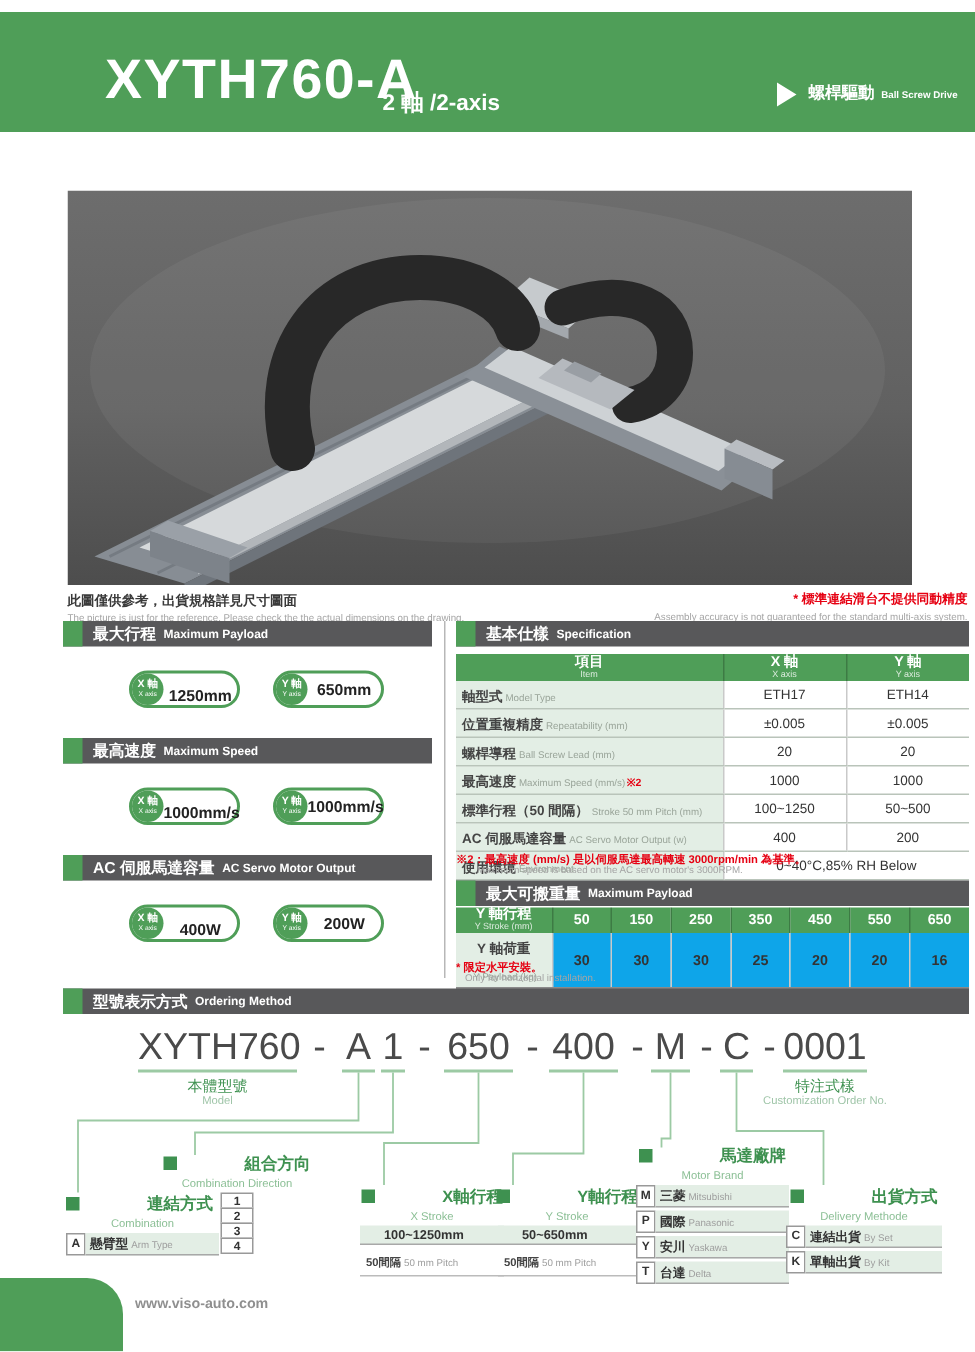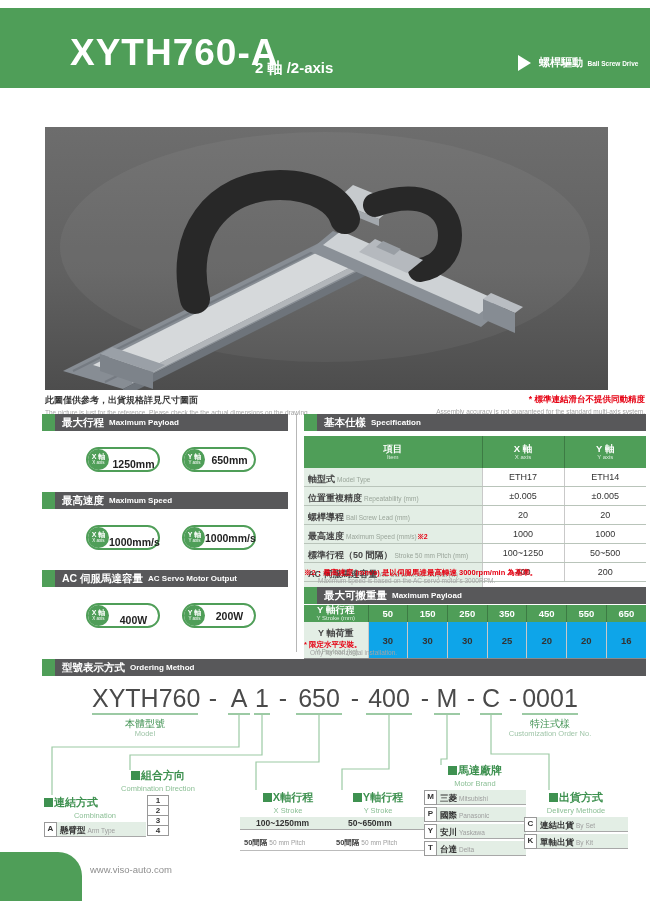--- a/index.html
+++ b/index.html
@@ -42,21 +42,21 @@
   .pill { position:absolute; width:74px; height:25px; background:#fff; border:2px solid #4f9e58; border-radius:14px; display:flex; align-items:center; }
   .pill1 { left:44px;align-items:flex-end; } .pill2 { left:140px; }
   .badge { width:21px; height:21px; border-radius:50%; background:#4f9e58; color:#fff; display:flex; flex-direction:column; align-items:center; justify-content:center; flex:0 0 21px; margin-left:0px; line-height:1; }
   .badge-cn { font-size:7px; font-weight:bold; }
   .badge-en { font-size:4.5px; margin-top:1px; }
   .pill-val { flex:1; text-align:center; font-size:10.5px; font-weight:bold; color:#222; white-space:nowrap; }
 
   
   table { border-collapse:collapse; table-layout:fixed; }
   .spec { position:absolute; left:304px; top:436px; width:342px; }
-  .spec th { background:#4f9e58; color:#fff; height:32px; font-weight:bold; padding:0; }
+  .spec th { background:#4f9e58; color:#fff; height:18px; font-weight:bold; padding:0; }
   .spec th.vcol { border-left:1px solid rgba(0,0,0,.22); }
   .th-cn { display:block; font-size:9.5px; line-height:10px; }
   .th-en { display:block; font-size:6px; font-weight:normal; color:rgba(255,255,255,.8); line-height:7px; }
   .spec td { height:16px; border-bottom:1px solid #b9c4ba; padding:0 4px; }
   .spec td.lab { background:#e3eee5; }
   .spec td.val { text-align:center; font-size:9px; font-weight:normal; color:#333; border-left:1px solid #c9c9c9; background:#fff; }
   .lab-cn { font-size:9px; font-weight:bold; color:#444; }
   .lab-en { font-size:6.5px; color:#9aa59a; margin-left:2px; }
   .lab-mark { font-size:7px; font-weight:bold; color:#e60012; margin-left:1px; }
 
@@ -73,38 +73,38 @@
 
   
   .ordering { position:absolute; left:0; top:659px; width:650px; height:185px; }
   .seg { position:absolute; top:24px; height:32px; line-height:30px; font-size:25px; color:#4a4a4a; text-align:center; border-bottom:2px solid #9ccaa4; }
   .sep { position:absolute; top:24px; height:32px; line-height:30px; font-size:25px; color:#4a4a4a; text-align:center; }
   .code-lab-cn { position:absolute; font-size:10px; font-weight:normal; color:#3e9150; text-align:center; }
   .code-lab-en { position:absolute; font-size:7.5px; color:#9fc5a8; text-align:center; }
   .connectors { position:absolute; left:0; top:0; width:650px; height:185px; }
 
   .lgroup { position:absolute; }
-  .g-title { display:flex; align-items:center; }
+  .g-title { display:flex; align-items:center;gap:44px; }
   .g-bullet { width:9px; height:9px; background:#3e9150; flex:0 0 9px; }
   .g-cn { font-size:11px; font-weight:bold; color:#3e9150; margin-left:1px; white-space:nowrap; }
   .g-sub { font-size:7.5px; color:#8bbf95; text-align:center; margin-top:1px; white-space:nowrap; }
   .g-row { display:flex; align-items:stretch; margin-top:2px; }
   .g-code { width:13px; border:1px solid #999; background:#fff; font-size:8px; font-weight:bold; color:#333; text-align:center; line-height:11px; flex:0 0 13px; }
   .g-name { flex:1; background:#e3eee5; border-bottom:1px solid #a8a8a8; padding:0 3px; line-height:11px; white-space:nowrap; }
   .g-name-cn { font-size:8.5px; font-weight:bold; color:#333; }
   .g-name-en { font-size:6.5px; color:#9e9e9e; margin-left:2px; }
   .g-numcell { width:22px; height:11px; border:1px solid #999; background:#fff; font-size:8px; font-weight:bold; color:#333; text-align:center; line-height:10px; margin:-1px auto 0 auto; }
   .g-range { background:#e3eee5; border-bottom:1px solid #a8a8a8; font-size:8.5px; font-weight:bold; color:#333; padding:1px 16px; margin-top:2px; white-space:nowrap; }
   .g-pitch { border-bottom:1px solid #bbb; padding:1px 4px; white-space:nowrap; }
   .g-pitch-cn { font-size:7.5px; font-weight:bold; color:#444; }
   .g-pitch-en { font-size:6.5px; color:#9e9e9e; margin-left:2px; }
 
   
   .footer-shape { position:absolute; left:0; top:852px; width:82px; height:49px; background:#4f9e58; border-top-right-radius:24px; }
-  .footer-url { position:absolute; left:90px; top:864px; font-size:9.5px; font-weight:normal; color:#8f8f8f;text-align:center; }
+  .footer-url { position:absolute; left:90px; top:864px; font-size:9.5px; font-weight:bold; color:#8f8f8f;text-align:center; }
 </style>
 </head>
 <body>
 
 <div class="page">
 
   <div class="banner">
     <div class="banner-model">XYTH760-A</div>
     <div class="banner-axis">2 軸 /2-axis</div>
     <div class="drive-block">

